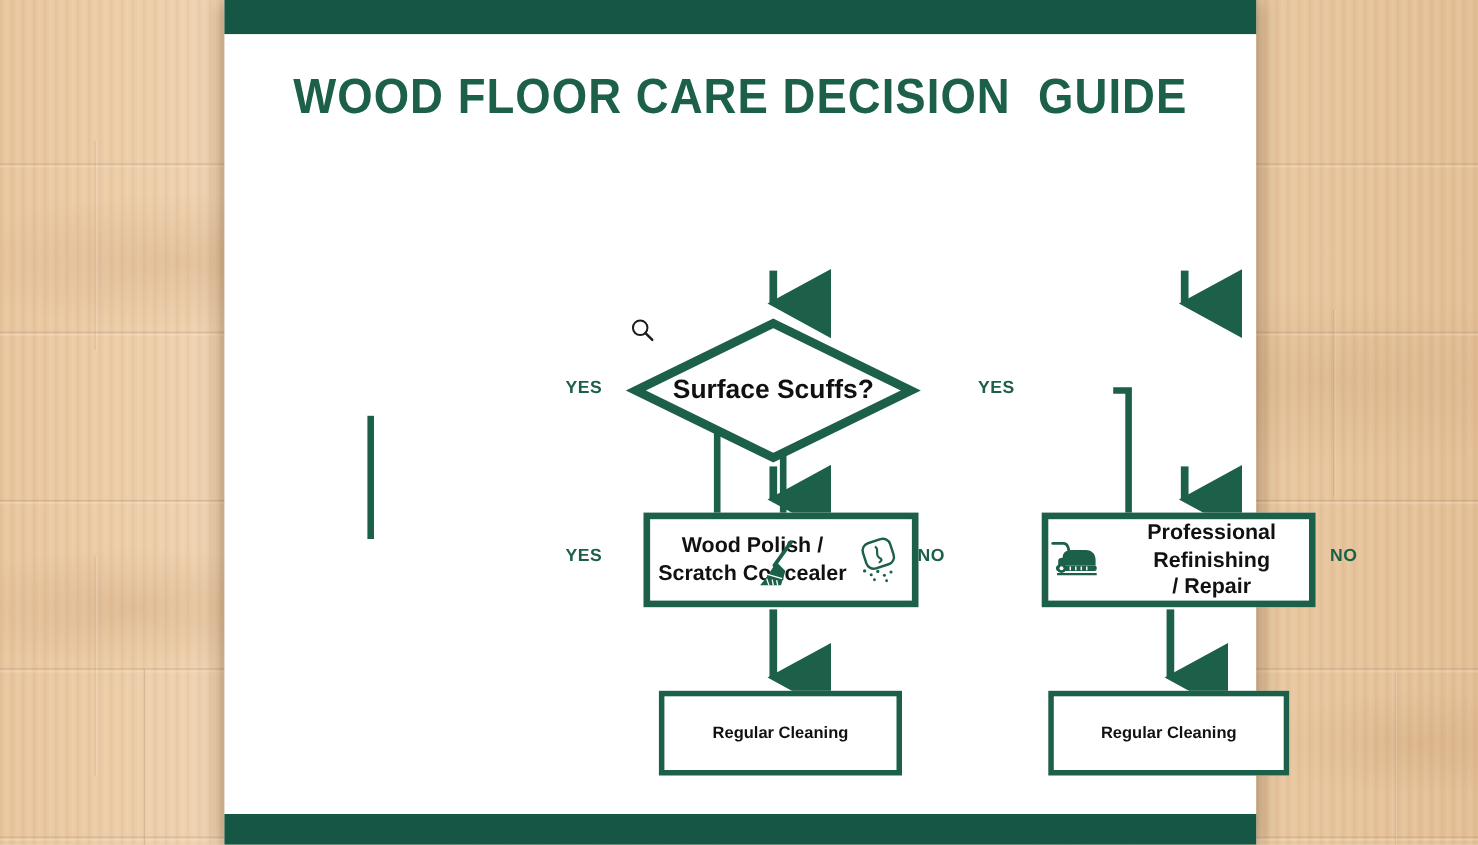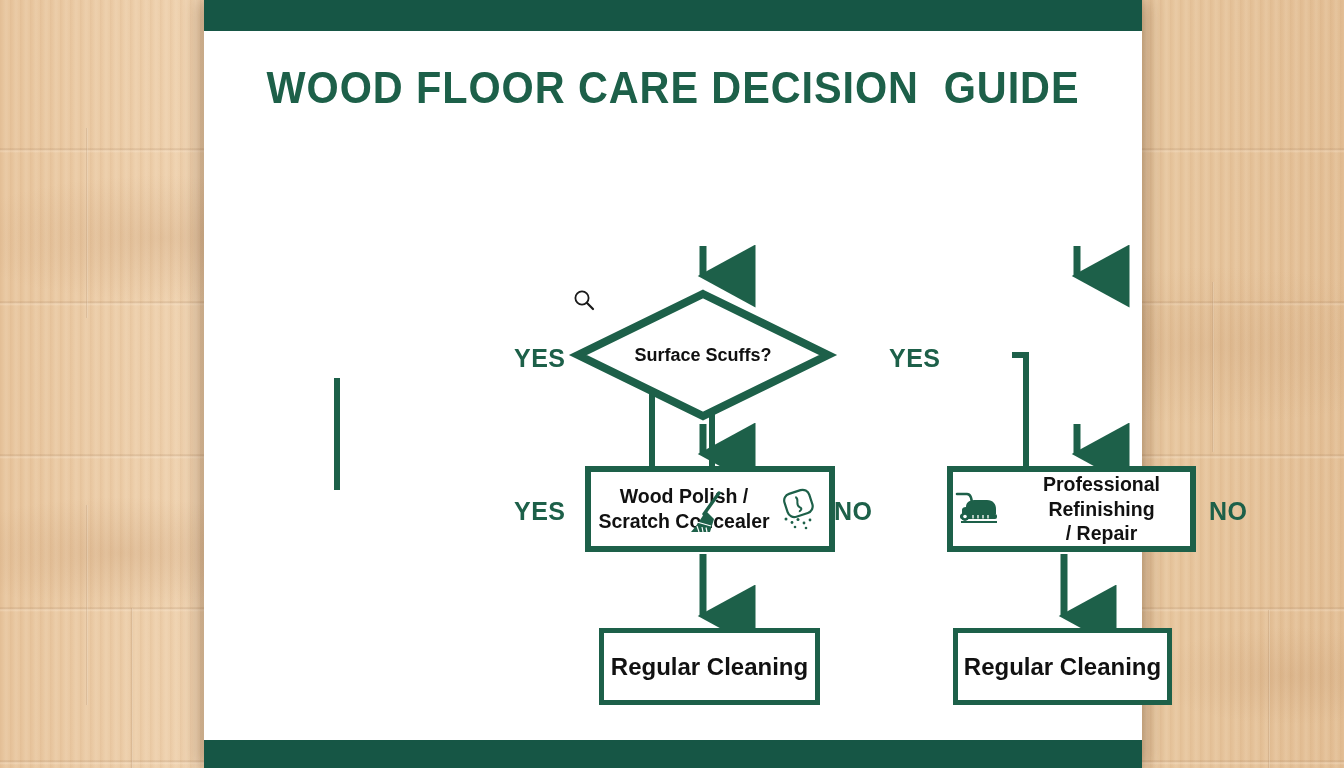--- a/index.html
+++ b/index.html
@@ -65,43 +65,43 @@
   #start{
     left:477px;top:152px;width:410px;height:92px;
     border:7px solid #1d6049;border-radius:46px;background:#fff;
     font-size:31px;font-weight:bold;color:#101010;
   }
 
   .diamond-wrap{position:absolute;}
   .diamond-wrap svg{position:absolute;left:0;top:0;overflow:visible;}
   .diamond-label{
     position:absolute;inset:0;display:flex;align-items:center;justify-content:center;gap:9px;
-    font-size:18px;font-weight:bold;color:#101010;white-space:nowrap;
+    font-size:24px;font-weight:bold;color:#101010;white-space:nowrap;
   }
   #dia-left{left:368px;top:288px;width:262px;height:134px;}
   #dia-right{left:742px;top:288px;width:262px;height:134px;}
 
   .proc{
     border:6px solid #1d6049;background:#fff;
     font-size:19.5px;font-weight:bold;color:#111;line-height:1.28;text-align:center;
     display:flex;align-items:center;justify-content:center;gap:8px;
   }
   #proc-left{left:369px;top:466px;width:250px;height:86px;margin-left:12px;}
   #proc-right{left:743px;top:466px;width:249px;height:86px;gap:12px;}
 
   .endbox{
     border:5px solid #1d6049;background:#fff;
-    font-size:24px;font-weight:bold;color:#111;
+    font-size:15px;font-weight:bold;color:#111;
   }
   #end-left{left:395px;top:628px;width:221px;height:77px;}
   #end-right{left:749px;top:628px;width:219px;height:77px;}
 
   
   .branch{
-    position:absolute;color:#1d6049;font-weight:bold;font-size:25px;letter-spacing:.5px;
+    position:absolute;color:#1d6049;font-weight:bold;font-size:16px;letter-spacing:.5px;
   }
   #yes-l1{left:310px;top:344px;}
   #yes-l2{left:310px;top:497px;}
   #no-l1 {left:630px;top:497px;}
   #yes-r1{left:685px;top:344px;}
   #no-r1 {left:1005px;top:497px;}
 
   
   #wires{position:absolute;left:0;top:0;width:938px;height:768px;overflow:visible;}
 

